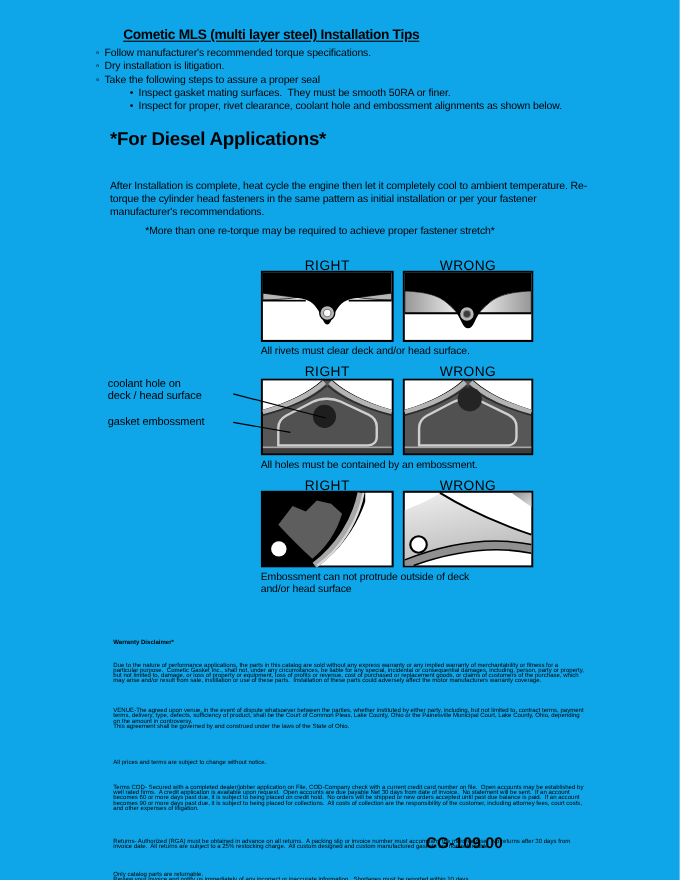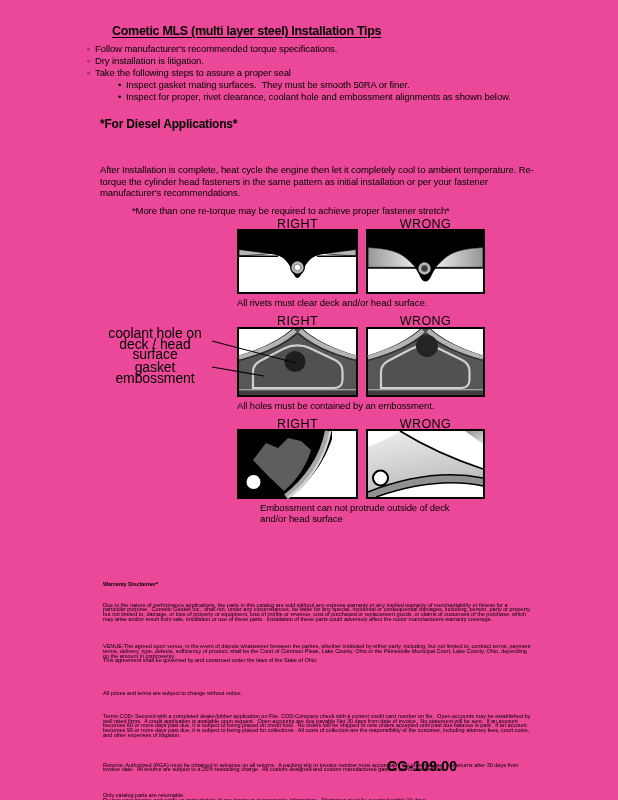--- a/index.html
+++ b/index.html
@@ -1,40 +1,40 @@
 <!DOCTYPE html>
 <html><head>
 <meta charset="utf-8">
 <style>
   * { margin:0; padding:0; box-sizing:border-box; }
   html,body { background:#ffffff; }
   body { font-family:"Liberation Sans","DejaVu Sans",sans-serif; color:#000; }
-  .page { position:relative; width:618px; height:800px; background:#ec4899; overflow:hidden; }
+  .page { position:relative; width:618px; height:800px; background:#0ea5e9; overflow:hidden; }
 
   .title { position:absolute; left:112px; top:24px; font-size:12.5px; font-weight:bold;
            letter-spacing:-0.3px; text-decoration:underline; text-underline-offset:2px; }
 
   .tips { position:absolute; left:87px; top:43px; font-size:9.5px; letter-spacing:-0.1px; }
   .tip-row { display:flex; line-height:12px; white-space:pre-wrap; }
   .tip-row .tm { width:8px; flex:0 0 auto; }
   .tip-row.sub { padding-left:31px; }
   .tip-row.sub .tm { width:8px; }
 
-  .diesel-head { position:absolute; left:100px; top:117px; font-size:12px; font-weight:bold; letter-spacing:-0.2px; }
+  .diesel-head { position:absolute; left:100px; top:117px; font-size:17px; font-weight:bold; letter-spacing:-0.2px; }
   .para { position:absolute; left:100px; width:442px; font-size:9.5px; line-height:11.7px;
           letter-spacing:-0.1px; white-space:pre-wrap; }
   .para.p1 { top:134px; }
   .para.p2 { top:164px; }
   .para.p3 { top:205px;margin-left:32px; }
 
-  .figures { position:absolute; left:0; top:217px; width:526px; height:315px; }
+  .figures { position:absolute; left:0; top:234px; width:526px; height:315px; }
   .figlabel { position:absolute; width:121px; text-align:center; font-size:12.5px; letter-spacing:0.4px; }
   .figbox { position:absolute; display:block; }
   .figcap { position:absolute; font-size:9.5px; line-height:11px; letter-spacing:-0.1px; white-space:pre-wrap; }
-  .ann { position:absolute; left:98px; width:114px; text-align:center; font-size:14px;
+  .ann { position:absolute; left:98px; width:114px; text-align:left; font-size:10px;
          line-height:10.5px; letter-spacing:-0.1px; white-space:pre-wrap; }
   .leaders { position:absolute; left:0; top:0; pointer-events:none; }
 
   .disclaimer { position:absolute; left:103px; top:572px; width:432px; height:190px; }
   .dscale { width:856px; transform:scale(0.5); transform-origin:0 0; font-size:11px;
             line-height:9.5px; white-space:pre-wrap; }
   .d-head { font-weight:bold; margin-bottom:13px; }
   .dp2 { margin-top:26px; }
   .dp3 { margin-top:37px; }
   .dp4 { margin-top:17px; }
@@ -186,21 +186,21 @@
       <rect x="1" y="1" width="117" height="68" fill="#ffffff" stroke="#000" stroke-width="2"></rect>
       <path d="M99,2 L117,2 V15 Z" fill="url(#g3w)"></path>
       <path d="M34,2 C60,18 90,31 117,40 L117,49 C82,42 45,46 2,63 L2,18 C13,13 25,9 34,2 Z" fill="url(#g3band)"></path>
       <path d="M34,2 C60,18 90,31 117,40" stroke="#000" stroke-width="1.8" fill="none"></path>
       <path d="M2,63 C45,46 82,42 117,49 L117,57 C84,50 50,54 10,68 L2,68 Z" fill="#909090"></path>
       <path d="M2,63 C45,46 82,42 117,49" stroke="#000" stroke-width="1.4" fill="none"></path>
       <path d="M117,57 C84,50 50,54 10,68" stroke="#000" stroke-width="1.4" fill="none"></path>
       <circle cx="14.5" cy="49" r="7.5" fill="#fff" stroke="#000" stroke-width="2"></circle>
     </svg>
 
-    <div class="figcap" style="left:237px; top:285px;margin-left:23px;">Embossment can not protrude outside of deck
+    <div class="figcap" style="left:237px; top:285px;">Embossment can not protrude outside of deck
 and/or head surface</div>
   </div>
 
   <div class="disclaimer">
     <div class="dscale">
       <div class="d-head">Warranty Disclaimer*</div>
       <div class="dp1">Due to the nature of performance applications, the parts in this catalog are sold without any express warranty or any implied warranty of merchantability or fitness for a particular purpose.  Cometic Gasket Inc., shall not, under any circumstances, be liable for any special, incidental or consequential damages, including, person, party or property, but not limited to, damage, or loss of property or equipment, loss of profits or revenue, cost of purchased or replacement goods, or claims of customers of the purchase, which may arise and/or result from sale, instillation or use of these parts.  Installation of these parts could adversely affect the motor manufacturers warranty coverage.</div>
       <div class="dp2">VENUE-The agreed upon venue, in the event of dispute whatsoever between the parties, whether instituted by either party, including, but not limited to, contract terms, payment terms, delivery, type, defects, sufficiency of product, shall be the Court of Common Pleas, Lake County, Ohio or the Painesville Municipal Court, Lake County, Ohio, depending on the amount in controversy.
 This agreement shall be governed by and construed under the laws of the State of Ohio.</div>
       <div class="dp3">All prices and terms are subject to change without notice.</div>

